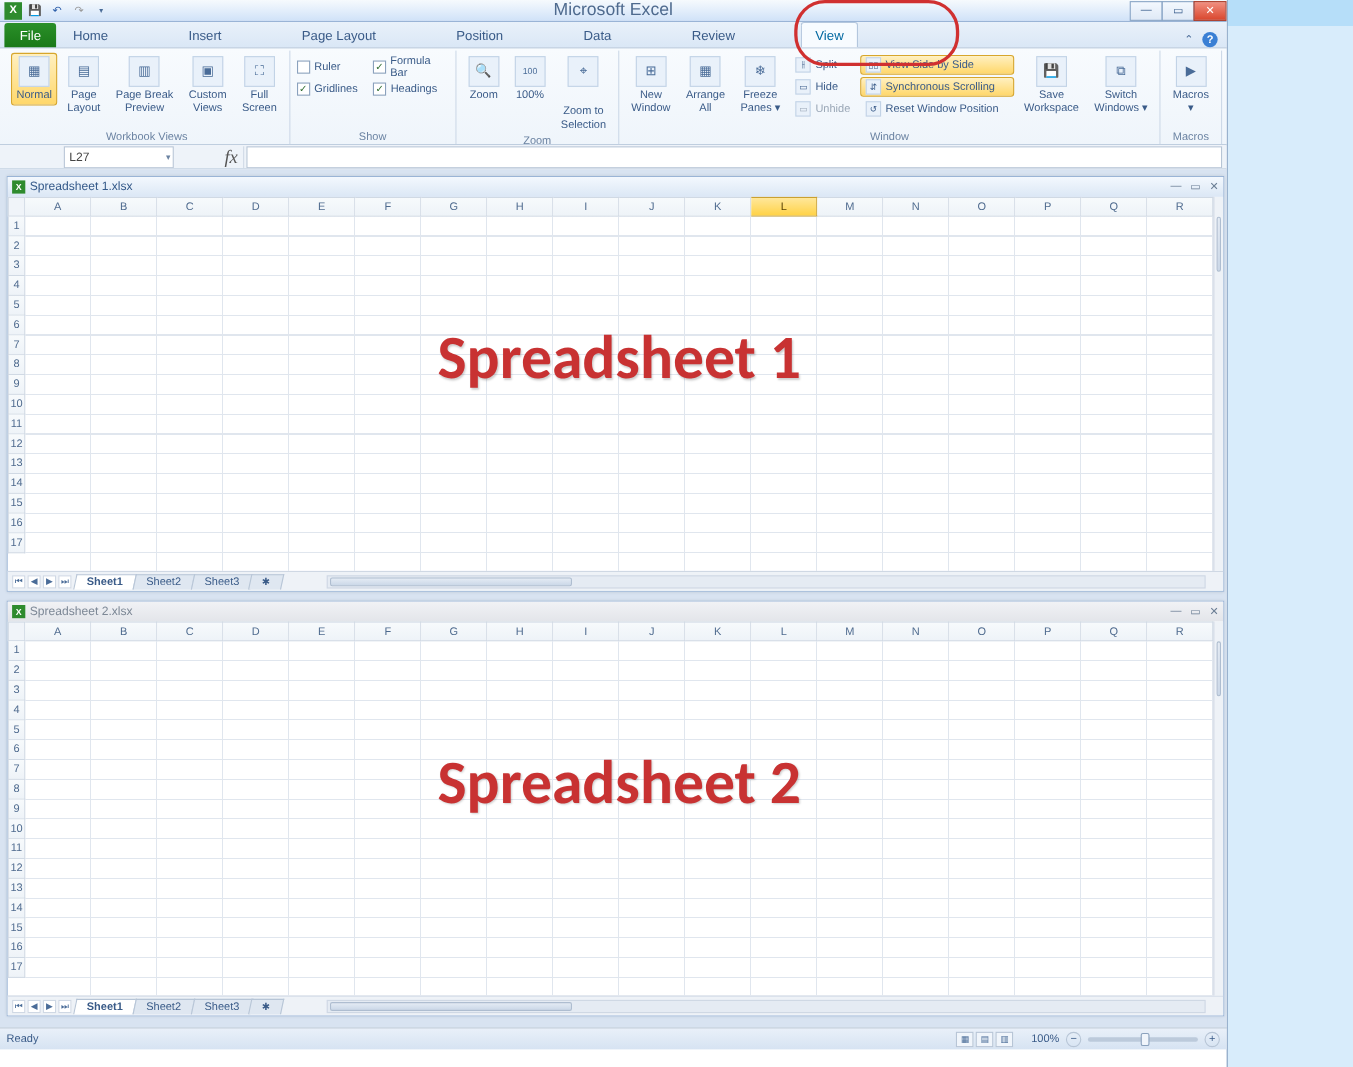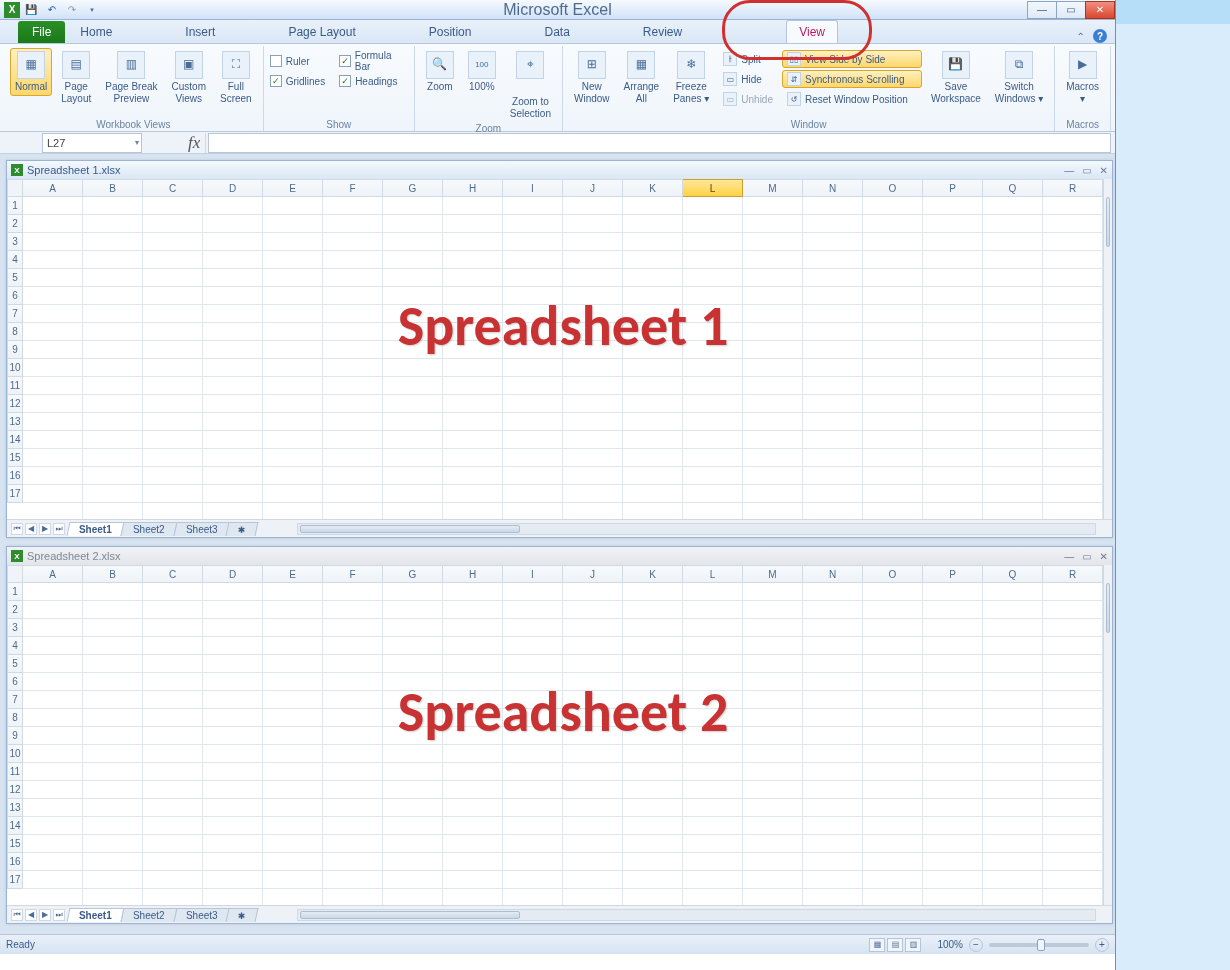--- a/index.html
+++ b/index.html
@@ -66,21 +66,21 @@
   color: #fff;
   border-color: #a93420;
 }
 
 
 .ribbon-tabs {
   height: 24px;
   background: linear-gradient(to bottom, #e9f1fa, #dae7f6);
   display: flex;
   align-items: flex-end;
-  padding-left: 18px;
+  padding-left: 4px;
   border-bottom: 1px solid #b6c7dc;
   position: relative;
 }
 .file-tab {
   background: linear-gradient(to bottom, #2a8f29, #1a7918);
   color: #fff;
   padding: 4px 14px 4px 14px;
   font-size: 12px;
   border-radius: 3px 3px 0 0;
   margin-right: 2px;
@@ -90,22 +90,21 @@
   font-size: 12px;
   color: #3a5b88;
   cursor: default;
   border: 1px solid transparent;
   border-bottom: none;
   border-radius: 3px 3px 0 0;
 }
 .ribbon-tab.active {
   background: #f7fbff;
   border-color: #b3c6dd;
-  color: #be185d;
-  margin-left: 44px;
+  color: #0369a1;
 }
 .help-icons {
   margin-left: auto;
   padding-right: 8px;
   display: flex;
   gap: 8px;
   align-items: center;
 }
 
 
@@ -215,20 +214,21 @@
   pointer-events: none;
 }
 
 
 .formula-bar {
   height: 22px;
   background: #eef3f9;
   border-bottom: 1px solid #c2d0e1;
   display: flex;
   align-items: center;
+  padding-left: 16px;
 }
 .name-box {
   width: 100px;
   height: 20px;
   background: #fff;
   border: 1px solid #b7c5d6;
   margin-left: 42px;
   display: flex;
   align-items: center;
   padding: 0 4px;

